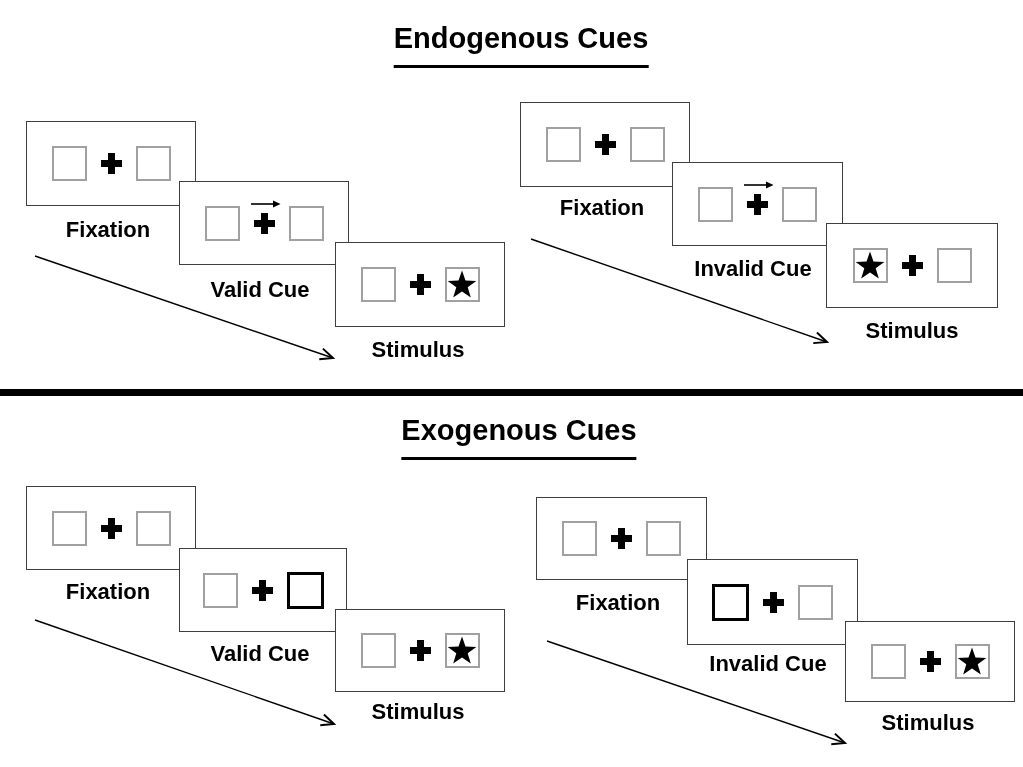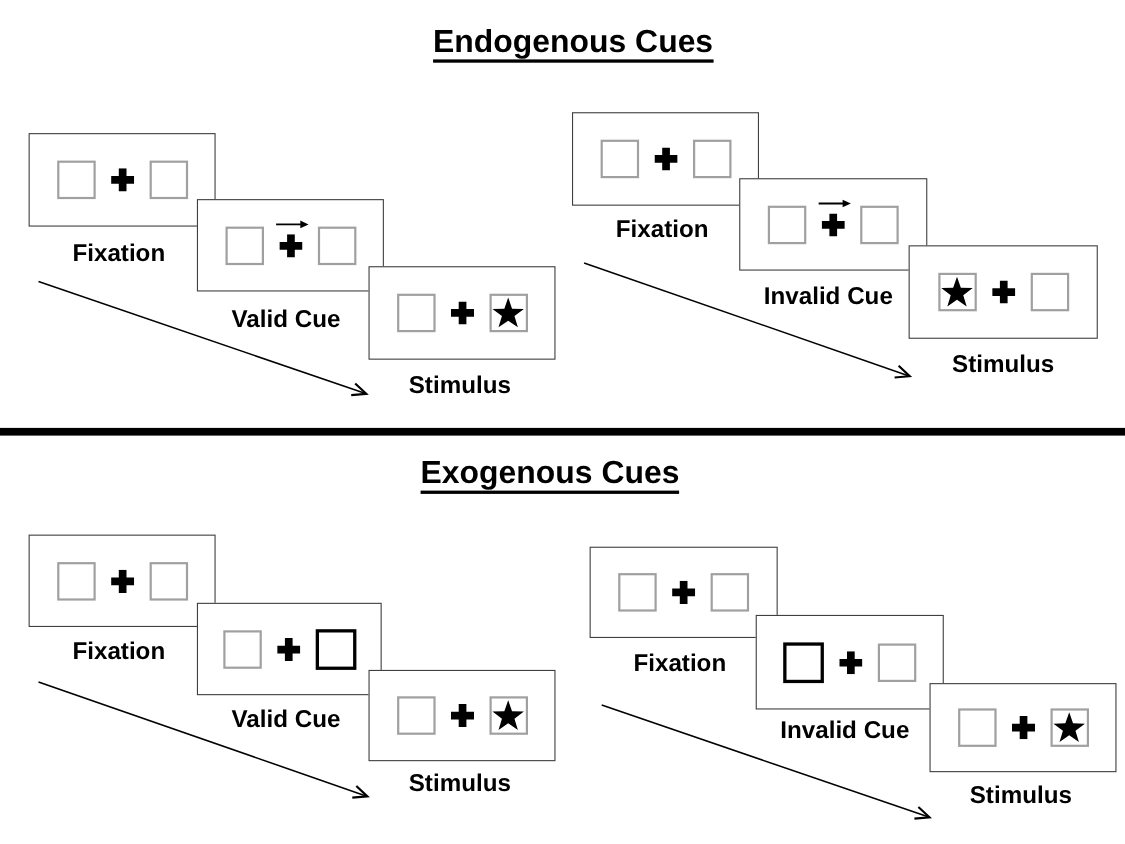--- a/index.html
+++ b/index.html
@@ -1,21 +1,21 @@
 <!DOCTYPE html>
 <html><head>
 <meta charset="utf-8">
 <style>
   html,body{margin:0;padding:0;background:#fff;}
   .canvas{position:relative;width:1023px;height:767px;background:#ffffff;
           font-family:"Liberation Sans",sans-serif;overflow:hidden;color:#000;}
   .panel{display:contents;}
   .sec-title{position:absolute;transform:translateX(-50%);font-weight:bold;
              font-size:29px;white-space:nowrap;line-height:1.15;}
-  .sec-title span{border-bottom:3px solid #000;padding-bottom:0;}
+  .sec-title span{border-bottom:3px solid #000;padding-bottom:11px;}
   .divider{position:absolute;left:0;top:389px;width:100%;height:7px;background:#000;}
   .card{position:absolute;background:#fff;border:1.5px solid #3f3f3f;
         box-sizing:border-box;display:flex;align-items:center;justify-content:center;gap:14px;}
   .pbox{width:35px;height:35px;border:2px solid #a0a0a0;box-sizing:border-box;
         background:#fff;display:flex;align-items:center;justify-content:center;flex:0 0 auto;}
   .pbox.bold{width:37px;height:37px;border:3px solid #000;}
   .sym{position:relative;width:21px;height:21px;flex:0 0 auto;}
   .cuearrow{position:absolute;left:-3px;top:-14px;}
   .step-label{position:absolute;transform:translateX(-50%);font-weight:bold;
               font-size:22px;white-space:nowrap;}
@@ -134,21 +134,21 @@
       </span>
       <span class="pbox"></span>
     </div>
     <div class="step-label" style="left:912px;top:318px;">Stimulus</div>
   </div>
 
   
   <div class="divider"></div>
 
   
-  <div class="sec-title" style="left:500px;top:414px;">
+  <div class="sec-title" style="left:519px;top:414px;">
     <span>Exogenous Cues</span>
   </div>
 
   
   <div class="panel">
     <svg class="tarrow" style="left:30px;top:614px;" width="313" height="117">
       <defs>
           <marker id="mh3" markerWidth="14" markerHeight="14" refX="10" refY="5" orient="auto">
         <path d="M1 1 L10 5 L1 9" fill="none" stroke="#000" stroke-width="1.4"></path>
           </marker>

